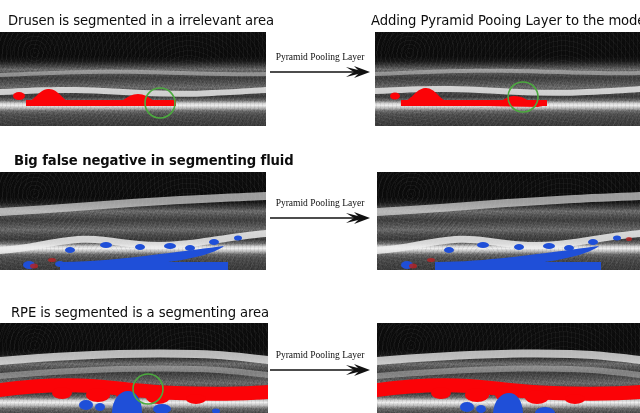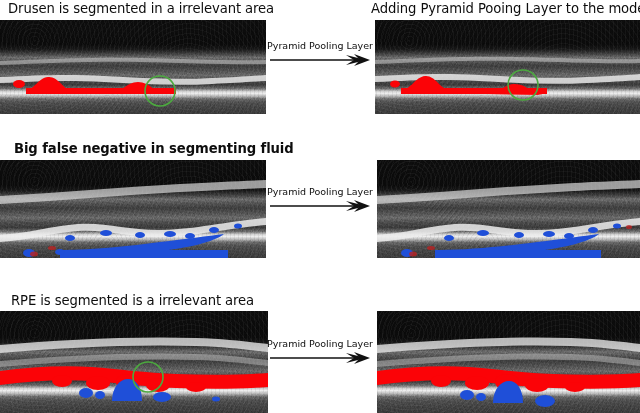--- a/index.html
+++ b/index.html
@@ -1,19 +1,19 @@
 <!DOCTYPE html>
 <html><head>
 <meta charset="utf-8">
 <style>
   html,body{margin:0;padding:0;background:#ffffff;}
   body{width:640px;height:413px;position:relative;overflow:hidden;
        font-family:"DejaVu Sans","Liberation Sans",sans-serif;color:#111111;}
 
-  .figure{position:absolute;left:0;top:0;width:640px;height:295px;}
+  .figure{position:absolute;left:0;top:12px;width:640px;height:295px;}
 
   .caption{position:absolute;font-size:13.2px;line-height:15px;
            color:#0d0d0d;white-space:nowrap;letter-spacing:-0.1px;}
 
   .oct{position:absolute;overflow:hidden;background:#2a2a2a;
        box-shadow:0 0 0 1px #8a8a8a inset;}
 
   
   .oct .vitreous{position:absolute;left:0;top:0;width:100%;height:100%;
       background:
@@ -25,21 +25,21 @@
         repeating-linear-gradient(131deg, rgba(255,255,255,.09) 0 1px, rgba(0,0,0,.12) 1px 2px, rgba(0,0,0,0) 2px 4px),
         repeating-linear-gradient(7deg, rgba(255,255,255,.06) 0 1px, rgba(0,0,0,.08) 1px 3px);
       mix-blend-mode:overlay;}
   .oct .grain{position:absolute;left:0;top:0;width:100%;height:100%;opacity:.35;
       background-image:
         repeating-radial-gradient(circle at 13% 22%, rgba(255,255,255,.12) 0 1px, rgba(0,0,0,0) 1px 4px),
         repeating-radial-gradient(circle at 71% 63%, rgba(255,255,255,.10) 0 1px, rgba(0,0,0,0) 1px 5px),
         repeating-radial-gradient(circle at 40% 85%, rgba(0,0,0,.18) 0 1px, rgba(0,0,0,0) 1px 4px);}
   .oct svg{position:absolute;left:0;top:0;width:100%;height:100%;display:block;}
 
-  .arrowbox{position:absolute;}
+  .arrowbox{position:absolute;font-family:Liberation Serif, serif;}
   .arrowbox .alabel{position:absolute;left:50%;top:0;transform:translateX(-50%);
       font-size:9.5px;white-space:nowrap;color:#0d0d0d;}
   .arrowbox svg{position:absolute;left:0;bottom:0;}
 </style>
 </head>
 <body>
 
 <div class="figure">
 
   <div class="caption" style="left:8px;top:1px;">Drusen is segmented in a irrelevant area</div>
@@ -152,21 +152,21 @@
         <ellipse cx="240" cy="66" rx="4" ry="2.5"></ellipse>
       </g>
       <g fill="#b92222" opacity="0.8">
         <ellipse cx="36" cy="94" rx="4" ry="2.5"></ellipse>
         <ellipse cx="54" cy="88" rx="4" ry="2"></ellipse>
         <ellipse cx="252" cy="67" rx="3" ry="2"></ellipse>
       </g>
     </svg>
   </div>
 
-  <div class="caption" style="left:11px;top:293px;">RPE is segmented is a irrelevant area</div>
+  <div class="caption" style="left:11px;top:293px;">RPE is segmented is a segmenting area</div>
 
   <div class="oct" style="left:0px;top:311px;width:268px;height:102px;">
     <div class="vitreous"></div>
     <div class="speckle"></div>
     <div class="grain"></div>
     <svg viewBox="0 0 268 102" preserveAspectRatio="none">
       <path d="M0,34 C60,29 130,25 196,27 C228,28 250,31 268,33 L268,41 C250,39 228,36 196,35 C130,33 60,37 0,42 Z" fill="#e4e4e4" opacity="0.8"></path>
       <path d="M0,50 C60,45 130,41 196,43 C228,44 250,47 268,49 L268,55 C250,53 228,50 196,49 C130,47 60,51 0,56 Z" fill="#c4c4c4" opacity="0.5"></path>
 
       <path d="M0,60 C30,56 62,54 92,56 C118,58 146,62 176,63 C208,64 240,64 268,62

